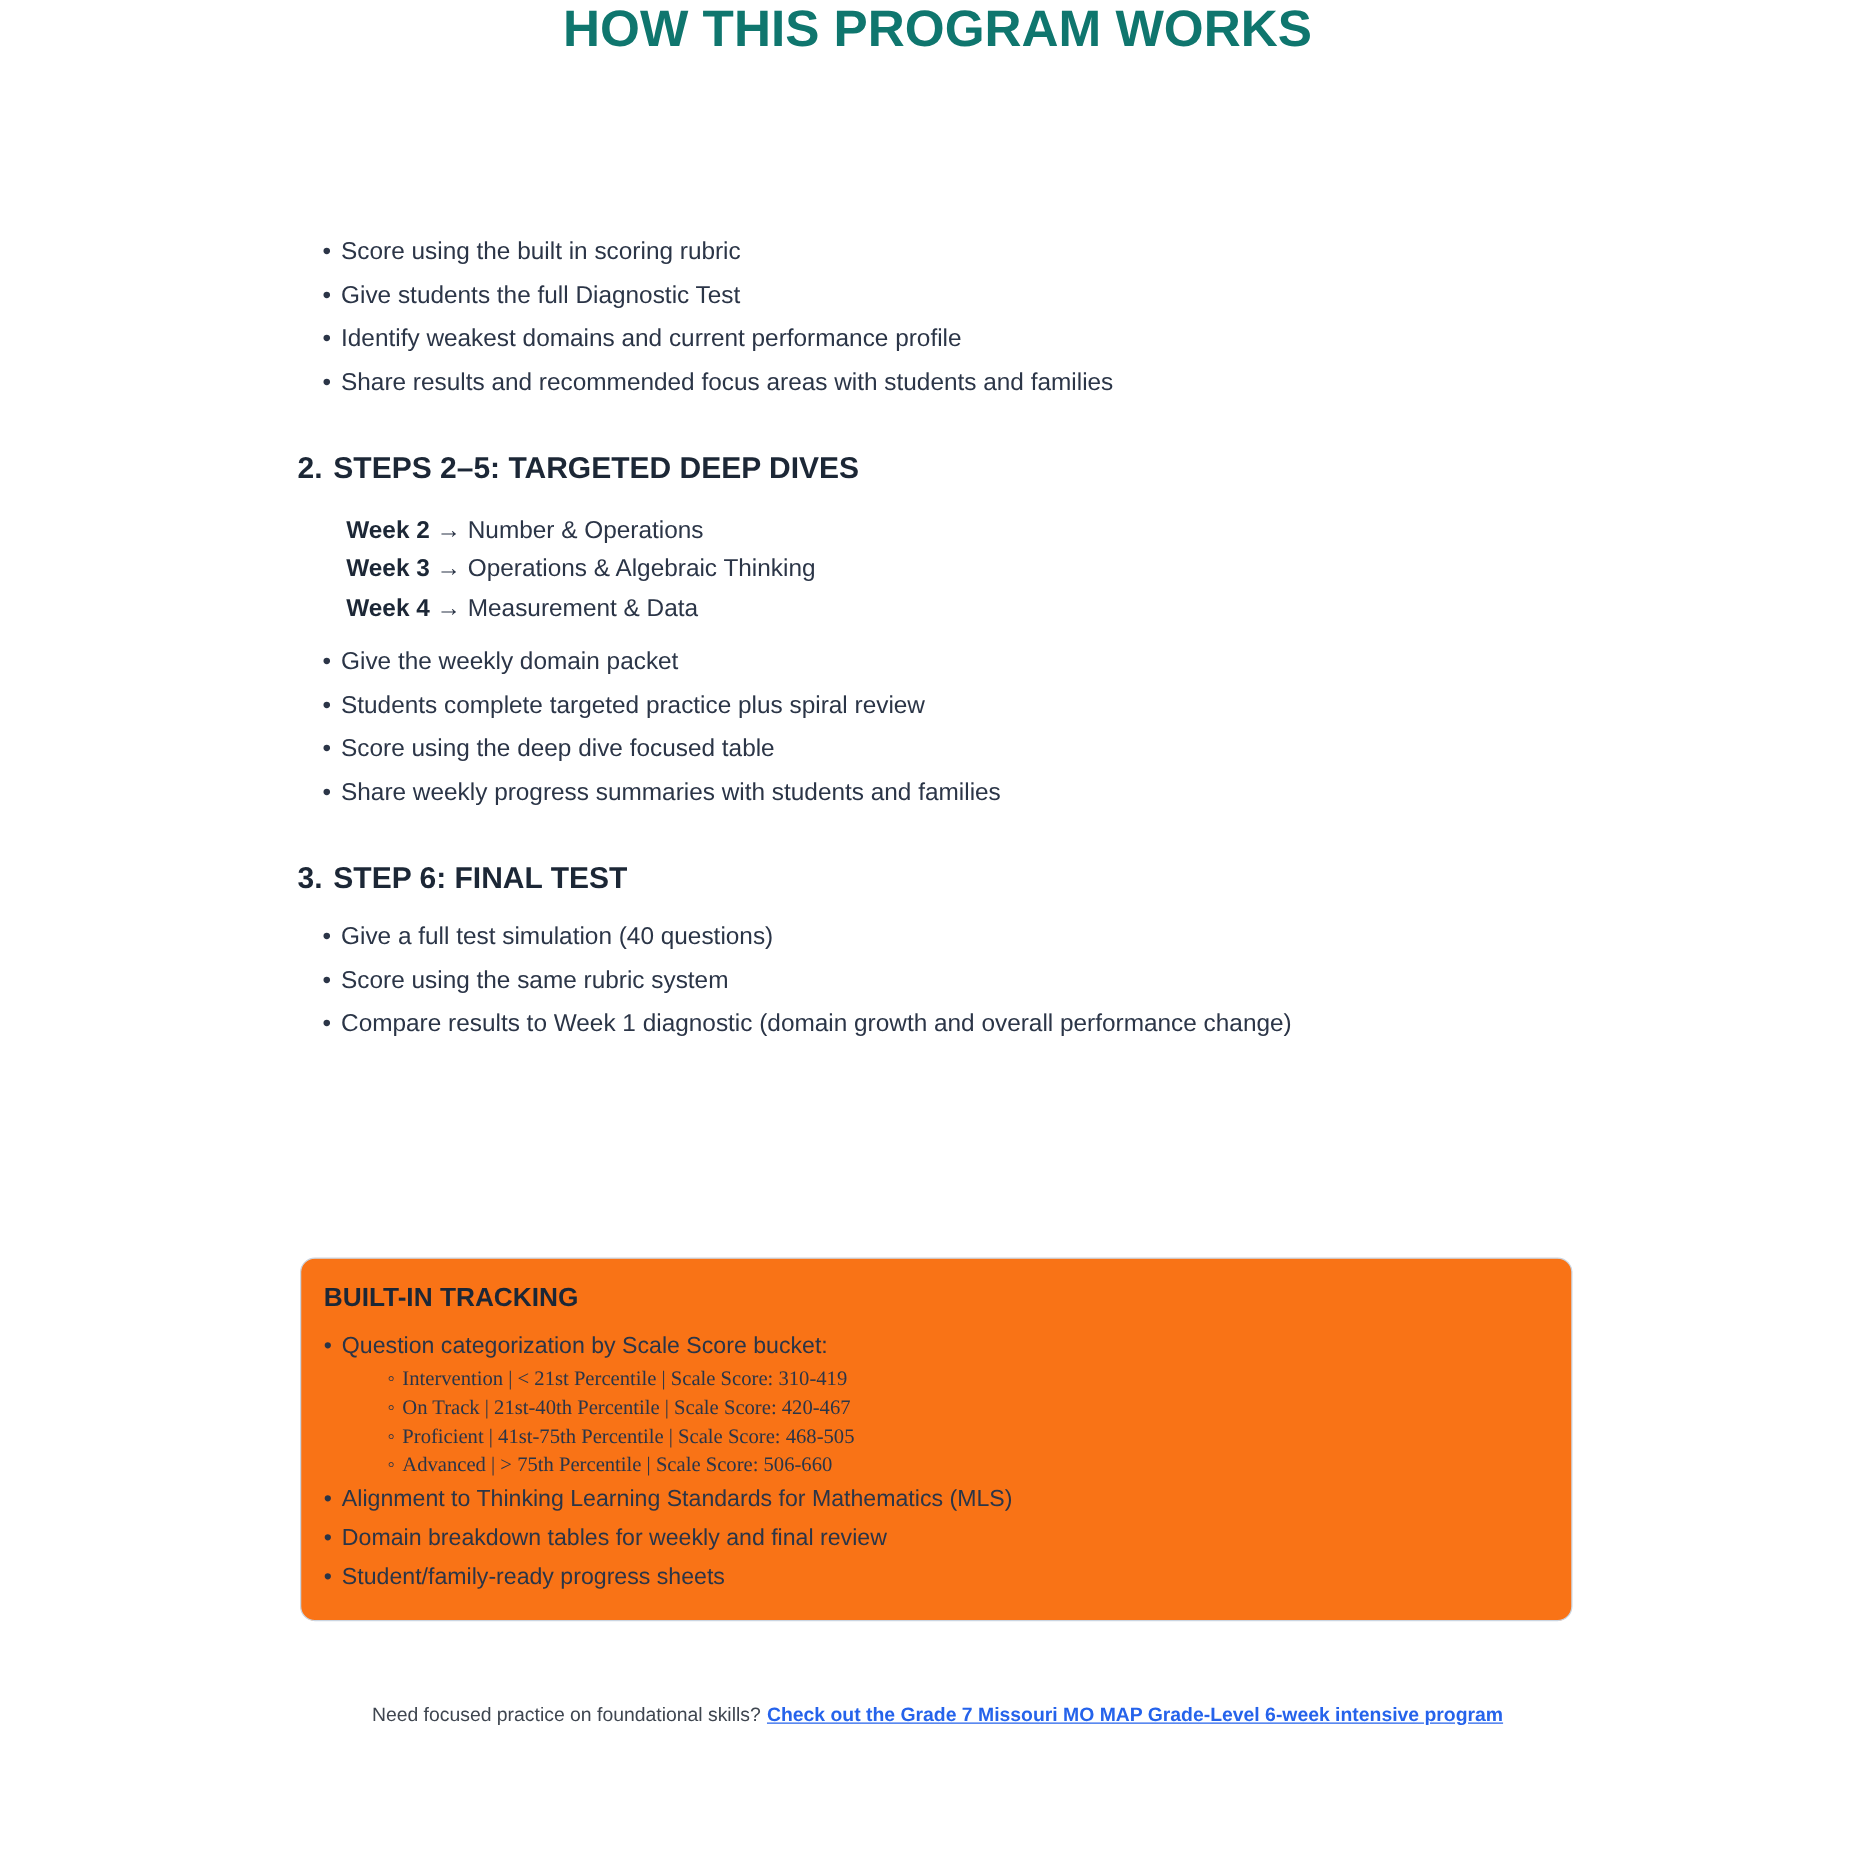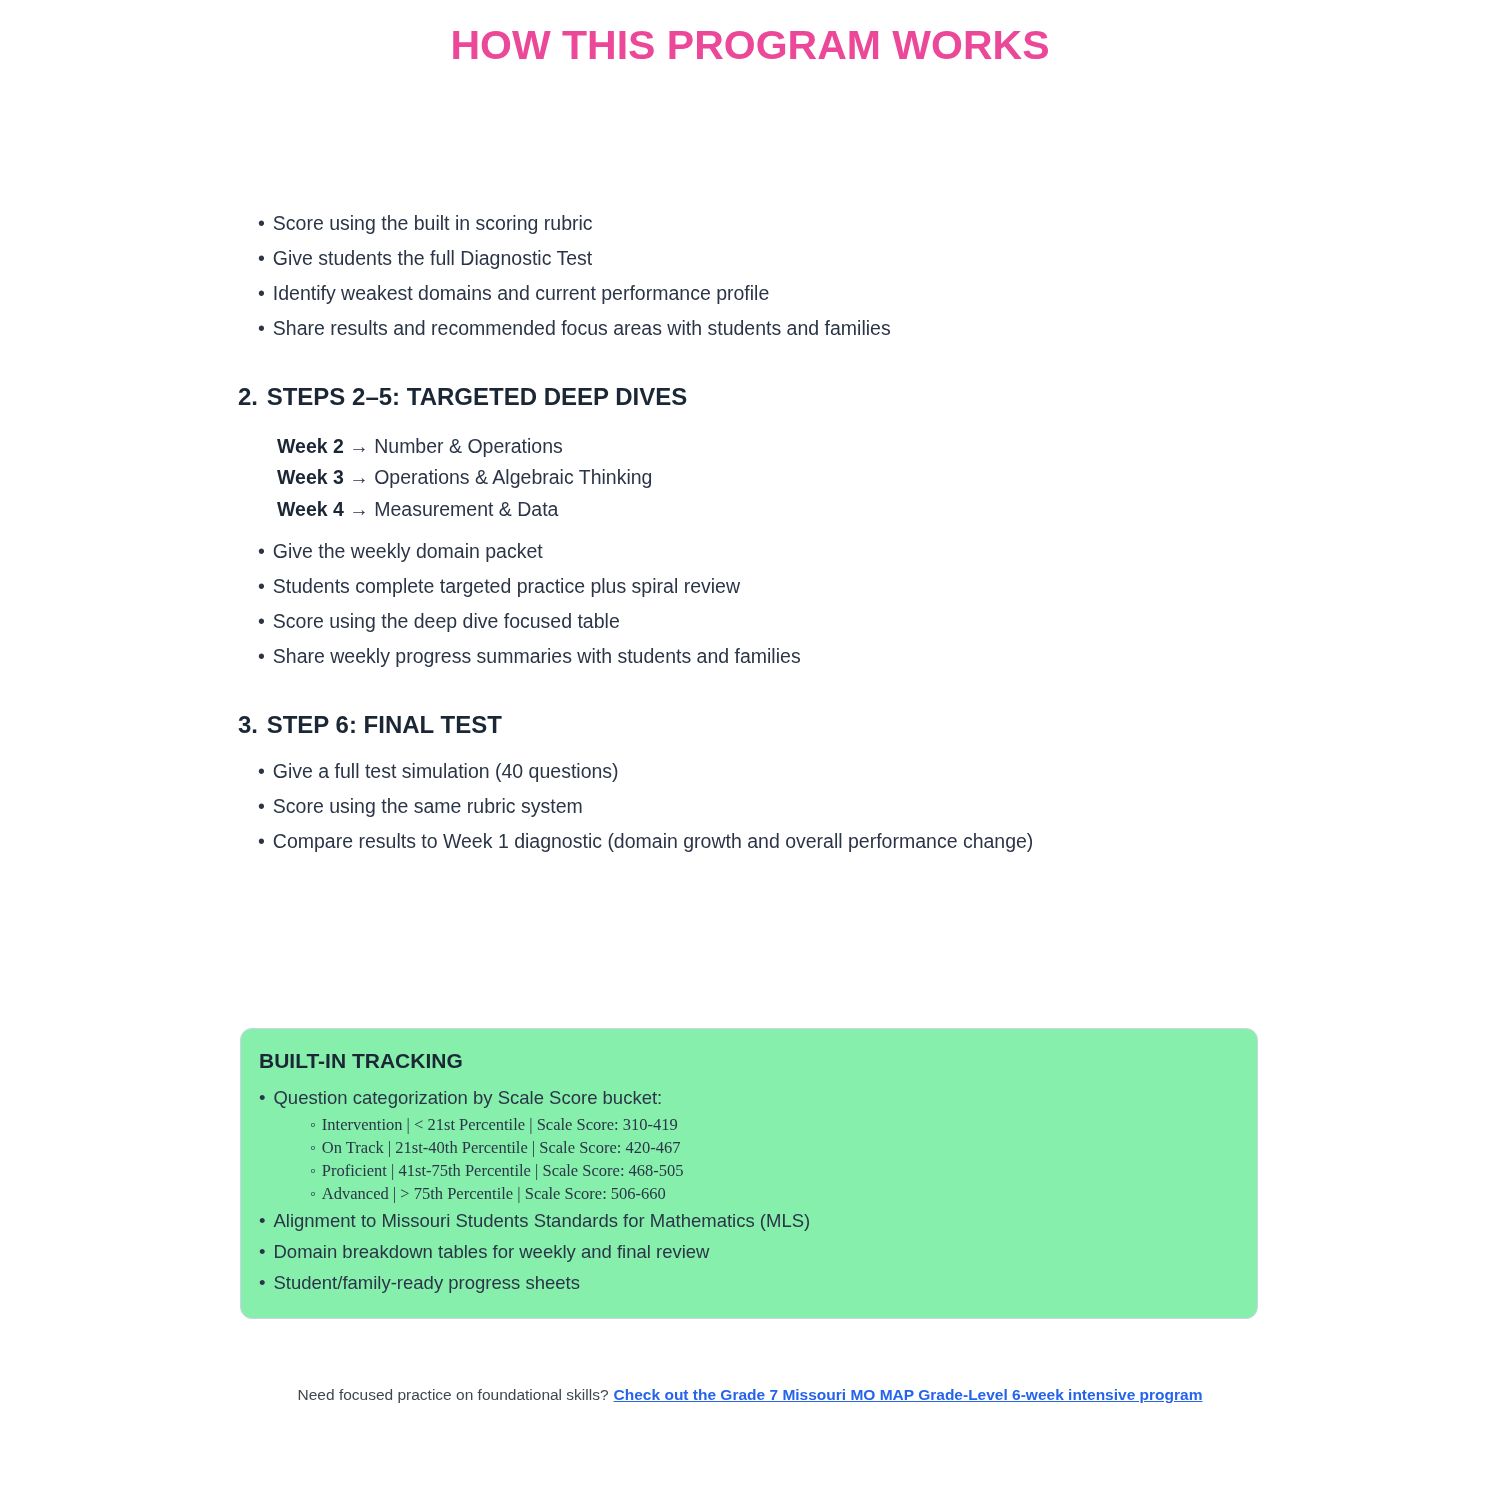--- a/index.html
+++ b/index.html
@@ -2,25 +2,24 @@
 <html><head>
 <meta charset="utf-8">
 <style>
   * { margin: 0; padding: 0; box-sizing: border-box; }
   html, body { width: 1500px; height: 1500px; background: #ffffff; overflow: hidden; }
   body {
     font-family: "Liberation Sans", sans-serif;
     color: #2b3547;
   }
   .page-title {
-    margin-top: 22px;
     text-align: center;
     font-size: 41px;
     font-weight: bold;
-    color: #ec4899;
+    color: #0f766e;
   }
   .content { margin-left: 238px; width: 1030px; }
   .section:first-child { margin-top: 137px; }
   .section + .section { margin-top: 37px; }
   .section-heading {
     font-size: 24px;
     font-weight: bold;
     color: #1c2736;
     line-height: 1.2;
   }
@@ -35,21 +34,21 @@
   .glyph { margin-right: 8px; }
   .week-list { margin-top: 19px; margin-left: 39px; }
   .week-row { font-size: 19.5px; line-height: 31.5px; }
   .week-label { font-weight: bold; color: #1c2736; }
   .week-arrow { color: #2b3547; }
   .week-list + .bullet-list { margin-top: 9px; }
   .tracking-box {
     margin-top: 169px;
     margin-left: 2px;
     width: 1018px;
-    background: #86efac;
+    background: #f97316;
     border: 1px solid #cbd5e1;
     border-radius: 12px;
     padding: 19px 18px 20px 18px;
   }
   .tracking-heading {
     font-size: 21px;
     font-weight: bold;
     color: #1c2736;
     line-height: 26px;
   }
@@ -127,21 +126,21 @@
         <ul class="bullet-list box-list">
           <li><span class="glyph">•</span><span>Question categorization by Scale Score bucket:</span></li>
           <li>
             <ul class="sub-list">
               <li><span class="glyph">◦</span><span>Intervention | &lt; 21st Percentile | Scale Score: 310-419</span></li>
               <li><span class="glyph">◦</span><span>On Track | 21st-40th Percentile | Scale Score: 420-467</span></li>
               <li><span class="glyph">◦</span><span>Proficient | 41st-75th Percentile | Scale Score: 468-505</span></li>
               <li><span class="glyph">◦</span><span>Advanced | &gt; 75th Percentile | Scale Score: 506-660</span></li>
             </ul>
           </li>
-          <li><span class="glyph">•</span><span>Alignment to Missouri Students Standards for Mathematics (MLS)</span></li>
+          <li><span class="glyph">•</span><span>Alignment to Thinking Learning Standards for Mathematics (MLS)</span></li>
           <li><span class="glyph">•</span><span>Domain breakdown tables for weekly and final review</span></li>
           <li><span class="glyph">•</span><span>Student/family-ready progress sheets</span></li>
         </ul>
       </div>
   </section>
 </main>
 
 <footer class="page-footer">
   <span>Need focused practice on foundational skills?</span><a href="#">Check out the Grade 7 Missouri MO MAP Grade-Level 6-week intensive program</a>
 </footer>

